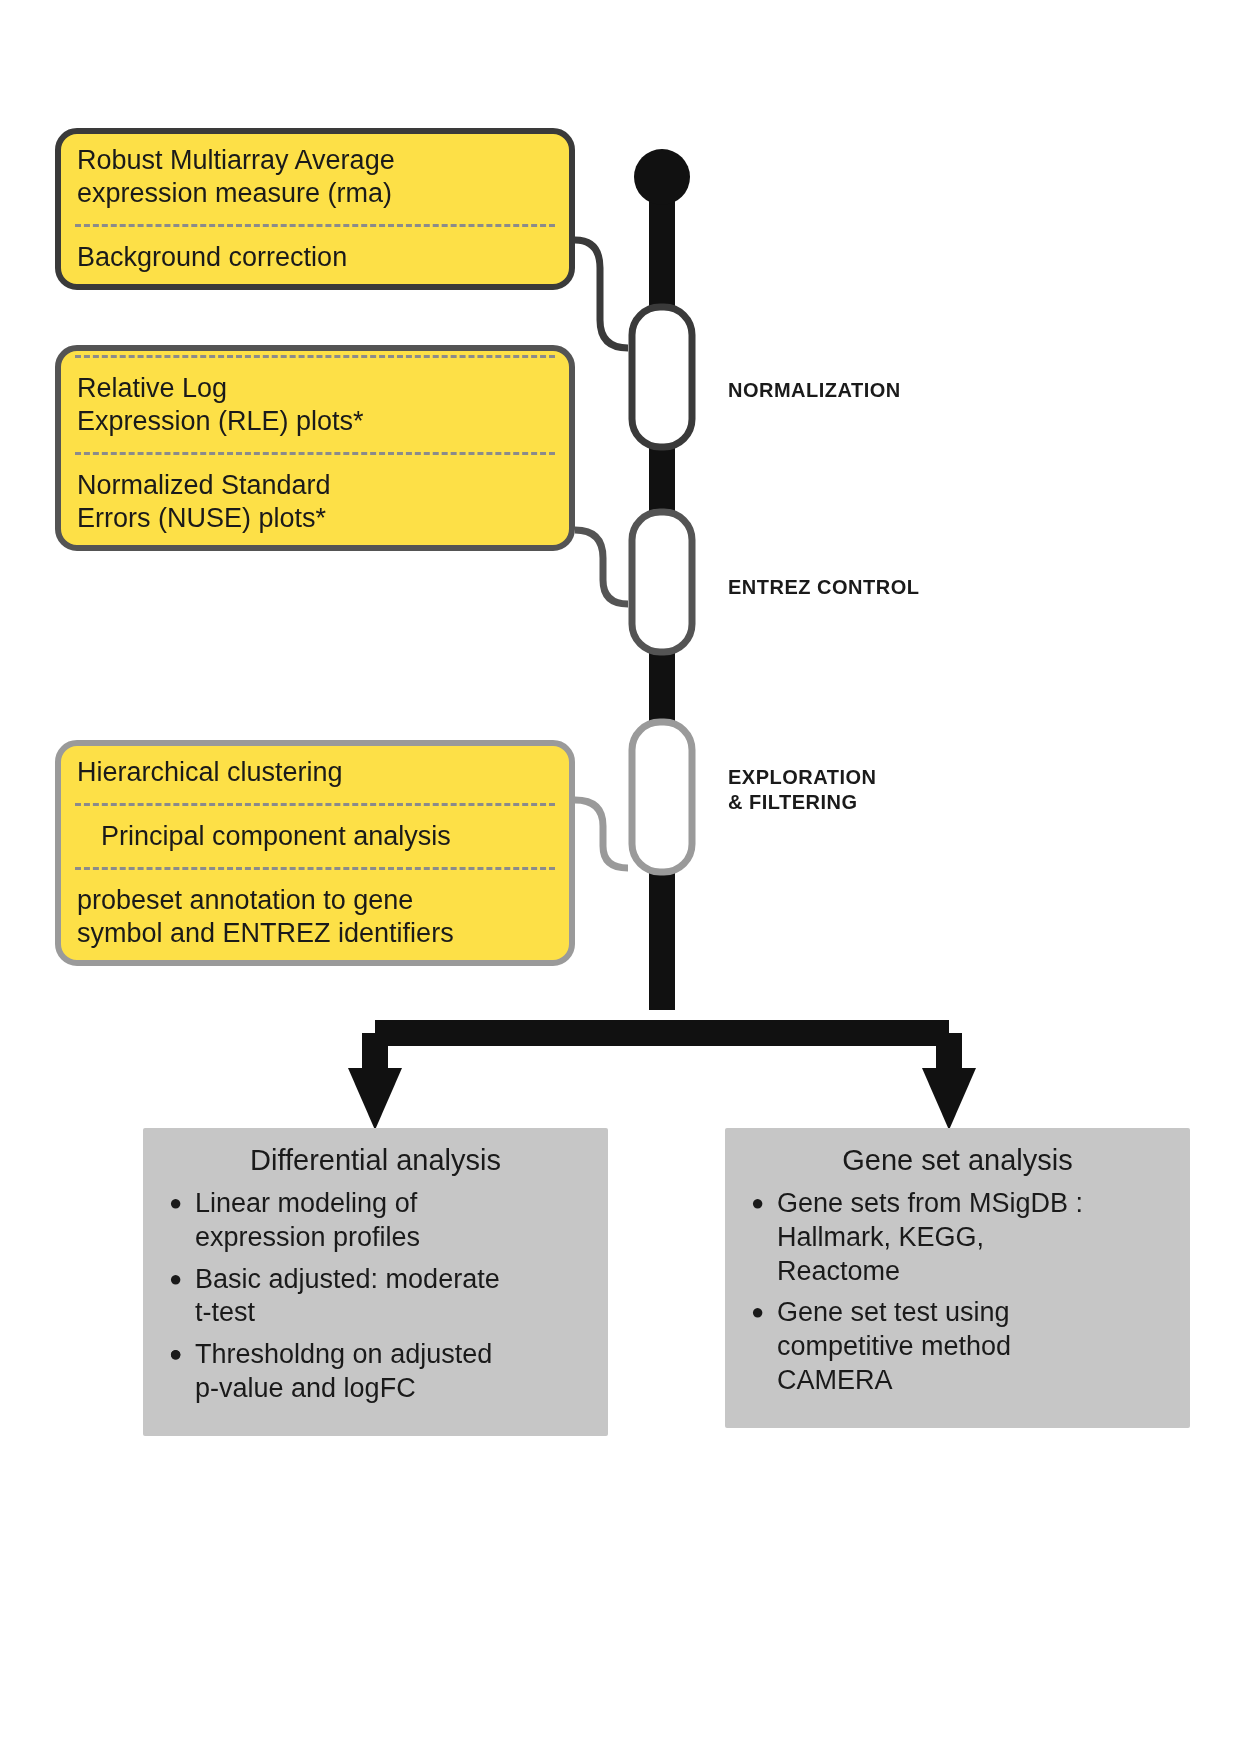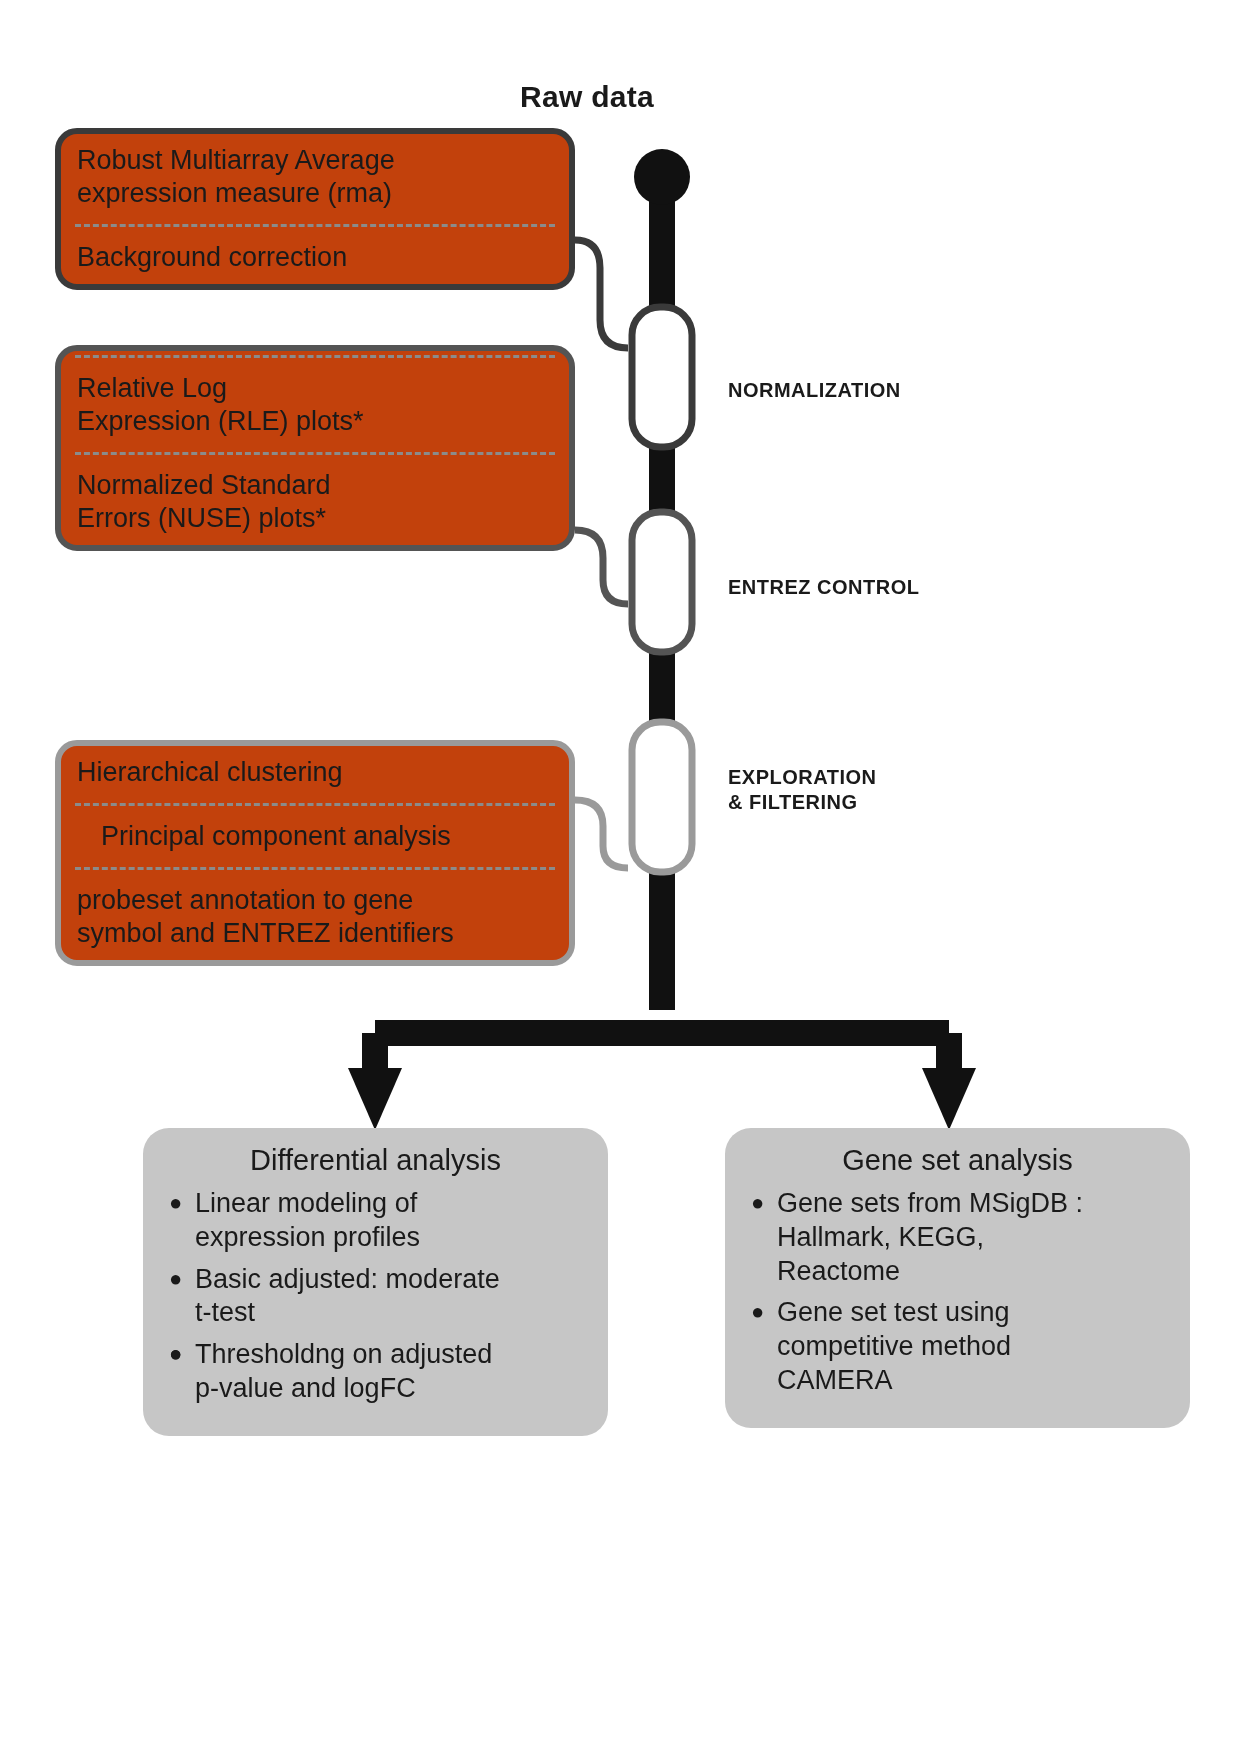--- a/index.html
+++ b/index.html
@@ -41,21 +41,21 @@
     left: 0; top: 0;
     width: 1240px;
     height: 1753px;
     pointer-events: none;
   }
 
   
   .stage-box {
     position: absolute;
     box-sizing: border-box;
-    background: #c2410c;
+    background: #fde047;
     border-radius: 22px;
   }
   .stage-box.dark   { border: 6px solid #3a3a3a; }
   .stage-box.mid    { border: 6px solid #545454; }
   .stage-box.light  { border: 6px solid #9a9a9a; }
 
   .stage-row {
     font-size: 27px;
     line-height: 1.22;
     padding: 10px 16px 10px 16px;
@@ -73,21 +73,21 @@
     font-weight: bold;
     line-height: 1.25;
     letter-spacing: 0.5px;
   }
 
   
   .panel {
     position: absolute;
     box-sizing: border-box;
     background: #c6c6c6;
-    border-radius: 26px;
+    border-radius: 2px;
     padding: 16px 18px 22px 18px;
   }
   .panel-title {
     text-align: center;
     font-size: 29px;
     margin-bottom: 10px;
   }
   .panel ul {
     margin: 0;
     padding-left: 34px;
@@ -105,21 +105,20 @@
     top: 0;
     font-size: 22px;
     line-height: 1.45;
   }
 </style>
 </head>
 <body>
 
 <div id="canvas">
 
-  <div class="raw-title">Raw data</div>
 
   <svg id="spine" viewBox="0 0 1240 1753">
 
     <path d="M 662 175 L 662 1010" stroke="#111111" stroke-width="26" fill="none" stroke-linecap="butt"></path>
 
     <circle cx="662" cy="177" r="28" fill="#111111"></circle>
 
     <path d="M 662 1022 L 662 1022" stroke="#111111" stroke-width="26" fill="none"></path>
     <path d="M 375 1033 L 949 1033" stroke="#111111" stroke-width="26" fill="none" stroke-linecap="butt"></path>
     <path d="M 375 1033 L 375 1075" stroke="#111111" stroke-width="26" fill="none"></path>

